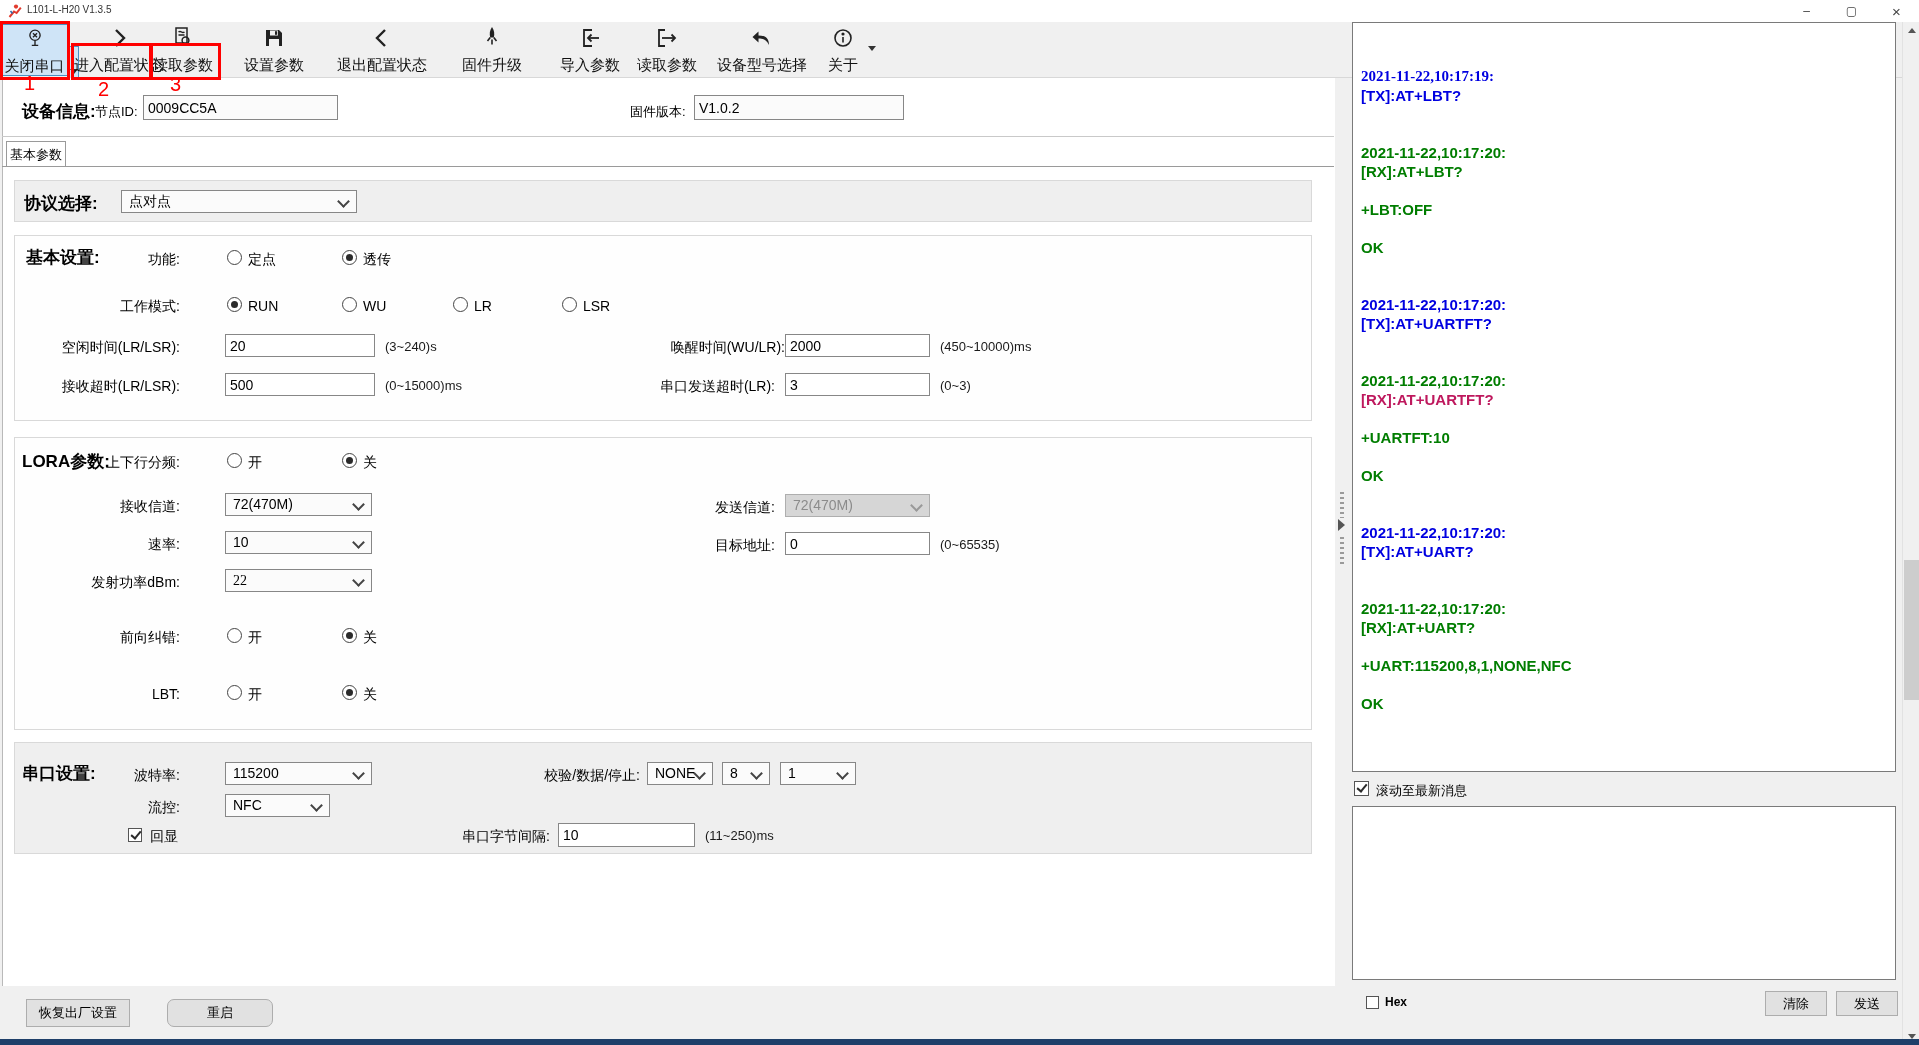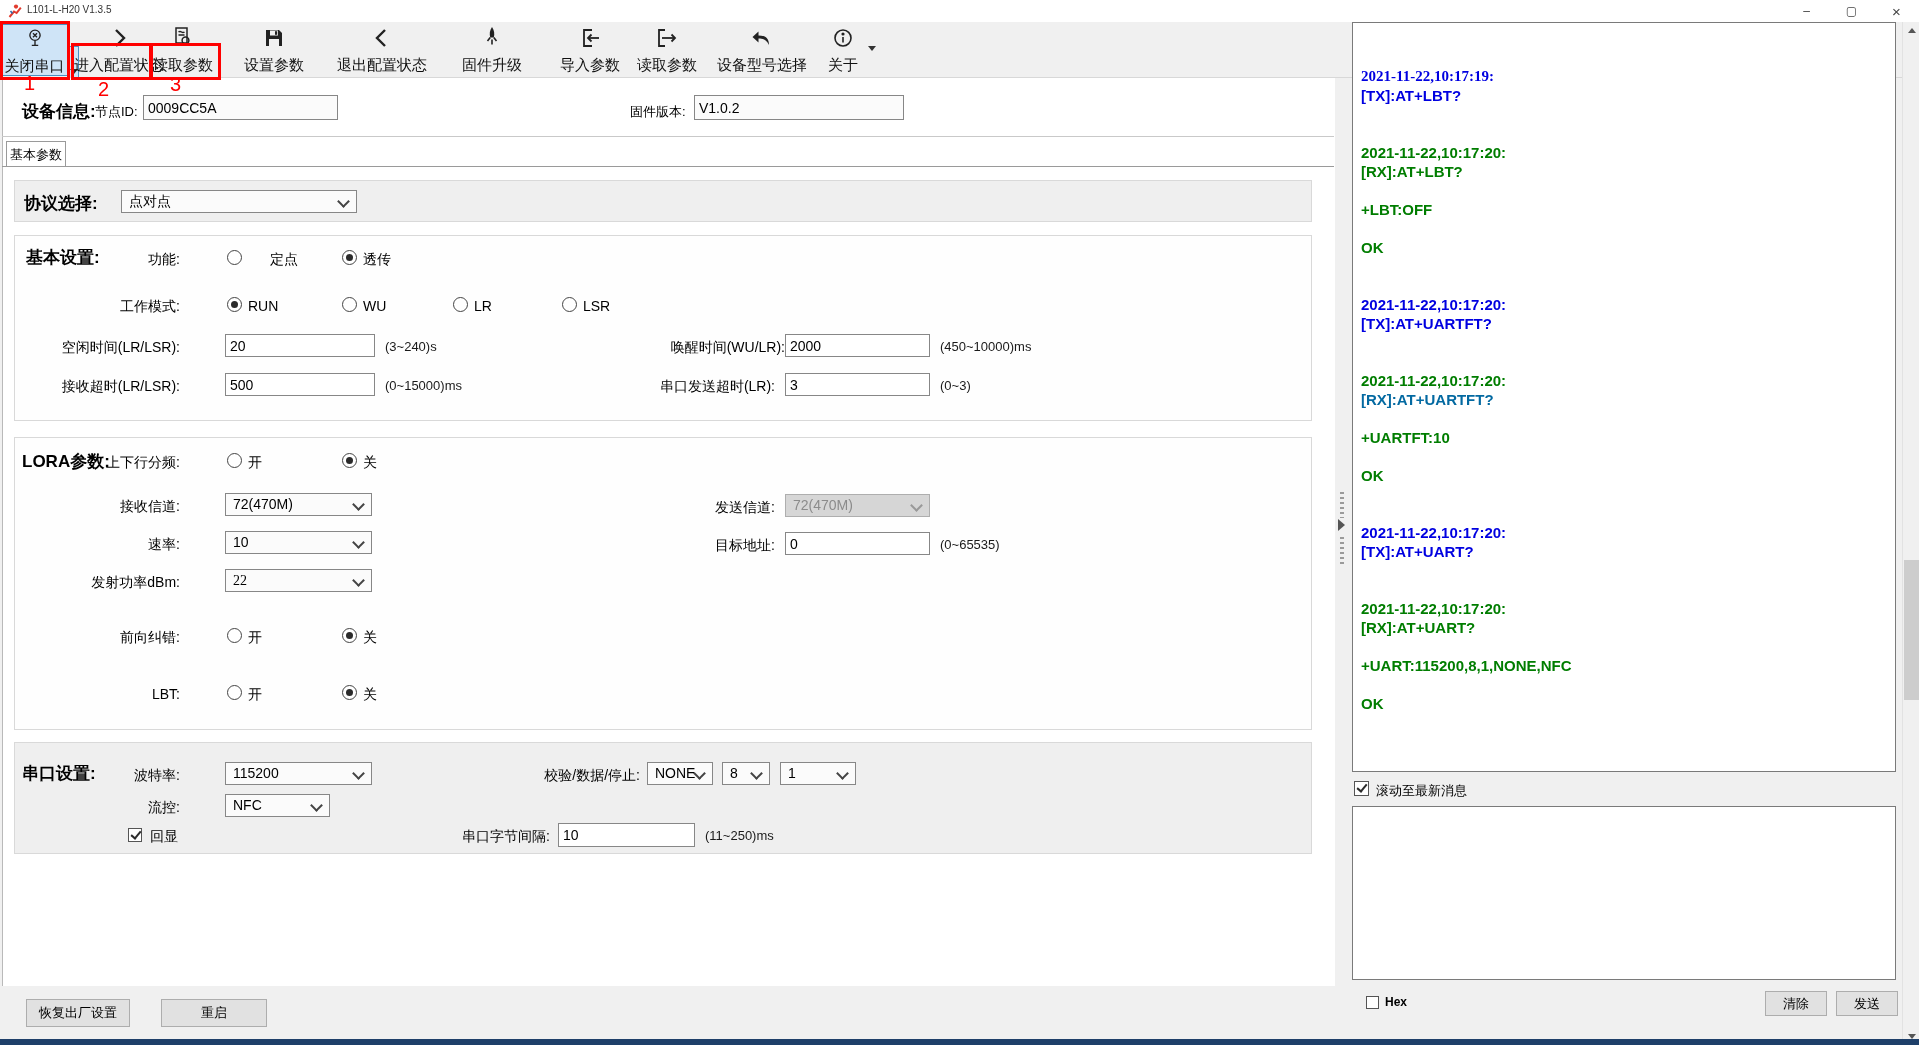--- a/index.html
+++ b/index.html
@@ -217,21 +217,21 @@
   <div class="group g-gray" style="top:180px;height:42px;"></div>
   <span class="sec-title" style="left:24px;top:192px;">协议选择:</span>
   <div class="cbx" style="left:121px;top:190px;width:236px;height:23px;">
     <span>点对点</span><span class="car"></span>
   </div>
 
   <div class="group g-white" style="top:235px;height:186px;"></div>
   <span class="sec-title" style="left:26px;top:246px;">基本设置:</span>
   <span class="lblr" style="left:-120px;top:251px;">功能:</span>
   <span class="radio" style="left:227px;top:250px;"></span>
-  <span class="lbl" style="left:248px;top:251px;margin-left:22px;">定点</span>
+  <span class="lbl" style="left:248px;top:251px;">定点</span>
   <span class="radio checked" style="left:342px;top:250px;"></span>
   <span class="lbl" style="left:363px;top:251px;">透传</span>
 
   <span class="lblr" style="left:-120px;top:298px;">工作模式:</span>
   <span class="radio checked" style="left:227px;top:297px;"></span>
   <span class="lbl" style="left:248px;top:298px;">RUN</span>
   <span class="radio" style="left:342px;top:297px;"></span>
   <span class="lbl" style="left:363px;top:298px;">WU</span>
   <span class="radio" style="left:453px;top:297px;"></span>
   <span class="lbl" style="left:474px;top:298px;">LR</span>
@@ -316,21 +316,21 @@
   </div>
   <span class="checkbox checked" style="left:128px;top:828px;"></span>
   <span class="lbl" style="left:150px;top:828px;">回显</span>
   <span class="lblr" style="left:250px;top:828px;">串口字节间隔:</span>
   <input class="field" style="left: 558px; top: 823px; width: 137px; height: 24px;" value="10">
   <span class="hint" style="left:705px;top:828px;">(11~250)ms</span>
 
   <div class="pbtn" style="left:26px;top:999px;width:104px;height:28px;">
     <span>恢复出厂设置</span>
   </div>
-  <div class="pbtn" style="left:161px;top:999px;width:106px;height:28px;">
+  <div class="pbtn" style="left:167px;top:999px;width:106px;height:28px;border-radius:7px;">
     <span>重启</span>
   </div>
 
   <div id="splitter-grip-top" style="left:1340px;top:492px;height:26px;"></div>
   <div id="splitter-arrow" style="left:1338px;top:519px;"></div>
   <div id="splitter-grip-bot" style="left:1340px;top:537px;height:30px;"></div>
 
   <div id="log-output">
       <div class="logline" style="color: rgb(0, 0, 224); font-family: Liberation Serif, serif;">2021-11-22,10:17:19:</div>
       <div class="logline" style="color: rgb(0, 0, 224);">[TX]:AT+LBT?</div>
@@ -342,21 +342,21 @@
       <div class="logline" style="color: rgb(0, 125, 0);">+LBT:OFF</div>
       <div class="logline" style="color: transparent;">&nbsp;</div>
       <div class="logline" style="color: rgb(0, 125, 0);">OK</div>
       <div class="logline" style="color: transparent;">&nbsp;</div>
       <div class="logline" style="color: transparent;">&nbsp;</div>
       <div class="logline" style="color: rgb(0, 0, 224);">2021-11-22,10:17:20:</div>
       <div class="logline" style="color: rgb(0, 0, 224);">[TX]:AT+UARTFT?</div>
       <div class="logline" style="color: transparent;">&nbsp;</div>
       <div class="logline" style="color: transparent;">&nbsp;</div>
       <div class="logline" style="color: rgb(0, 125, 0);">2021-11-22,10:17:20:</div>
-      <div class="logline" style="color: #0369a1;">[RX]:AT+UARTFT?</div>
+      <div class="logline" style="color: #be185d;">[RX]:AT+UARTFT?</div>
       <div class="logline" style="color: transparent;">&nbsp;</div>
       <div class="logline" style="color: rgb(0, 125, 0);">+UARTFT:10</div>
       <div class="logline" style="color: transparent;">&nbsp;</div>
       <div class="logline" style="color: rgb(0, 125, 0);">OK</div>
       <div class="logline" style="color: transparent;">&nbsp;</div>
       <div class="logline" style="color: transparent;">&nbsp;</div>
       <div class="logline" style="color: rgb(0, 0, 224);">2021-11-22,10:17:20:</div>
       <div class="logline" style="color: rgb(0, 0, 224);">[TX]:AT+UART?</div>
       <div class="logline" style="color: transparent;">&nbsp;</div>
       <div class="logline" style="color: transparent;">&nbsp;</div>

